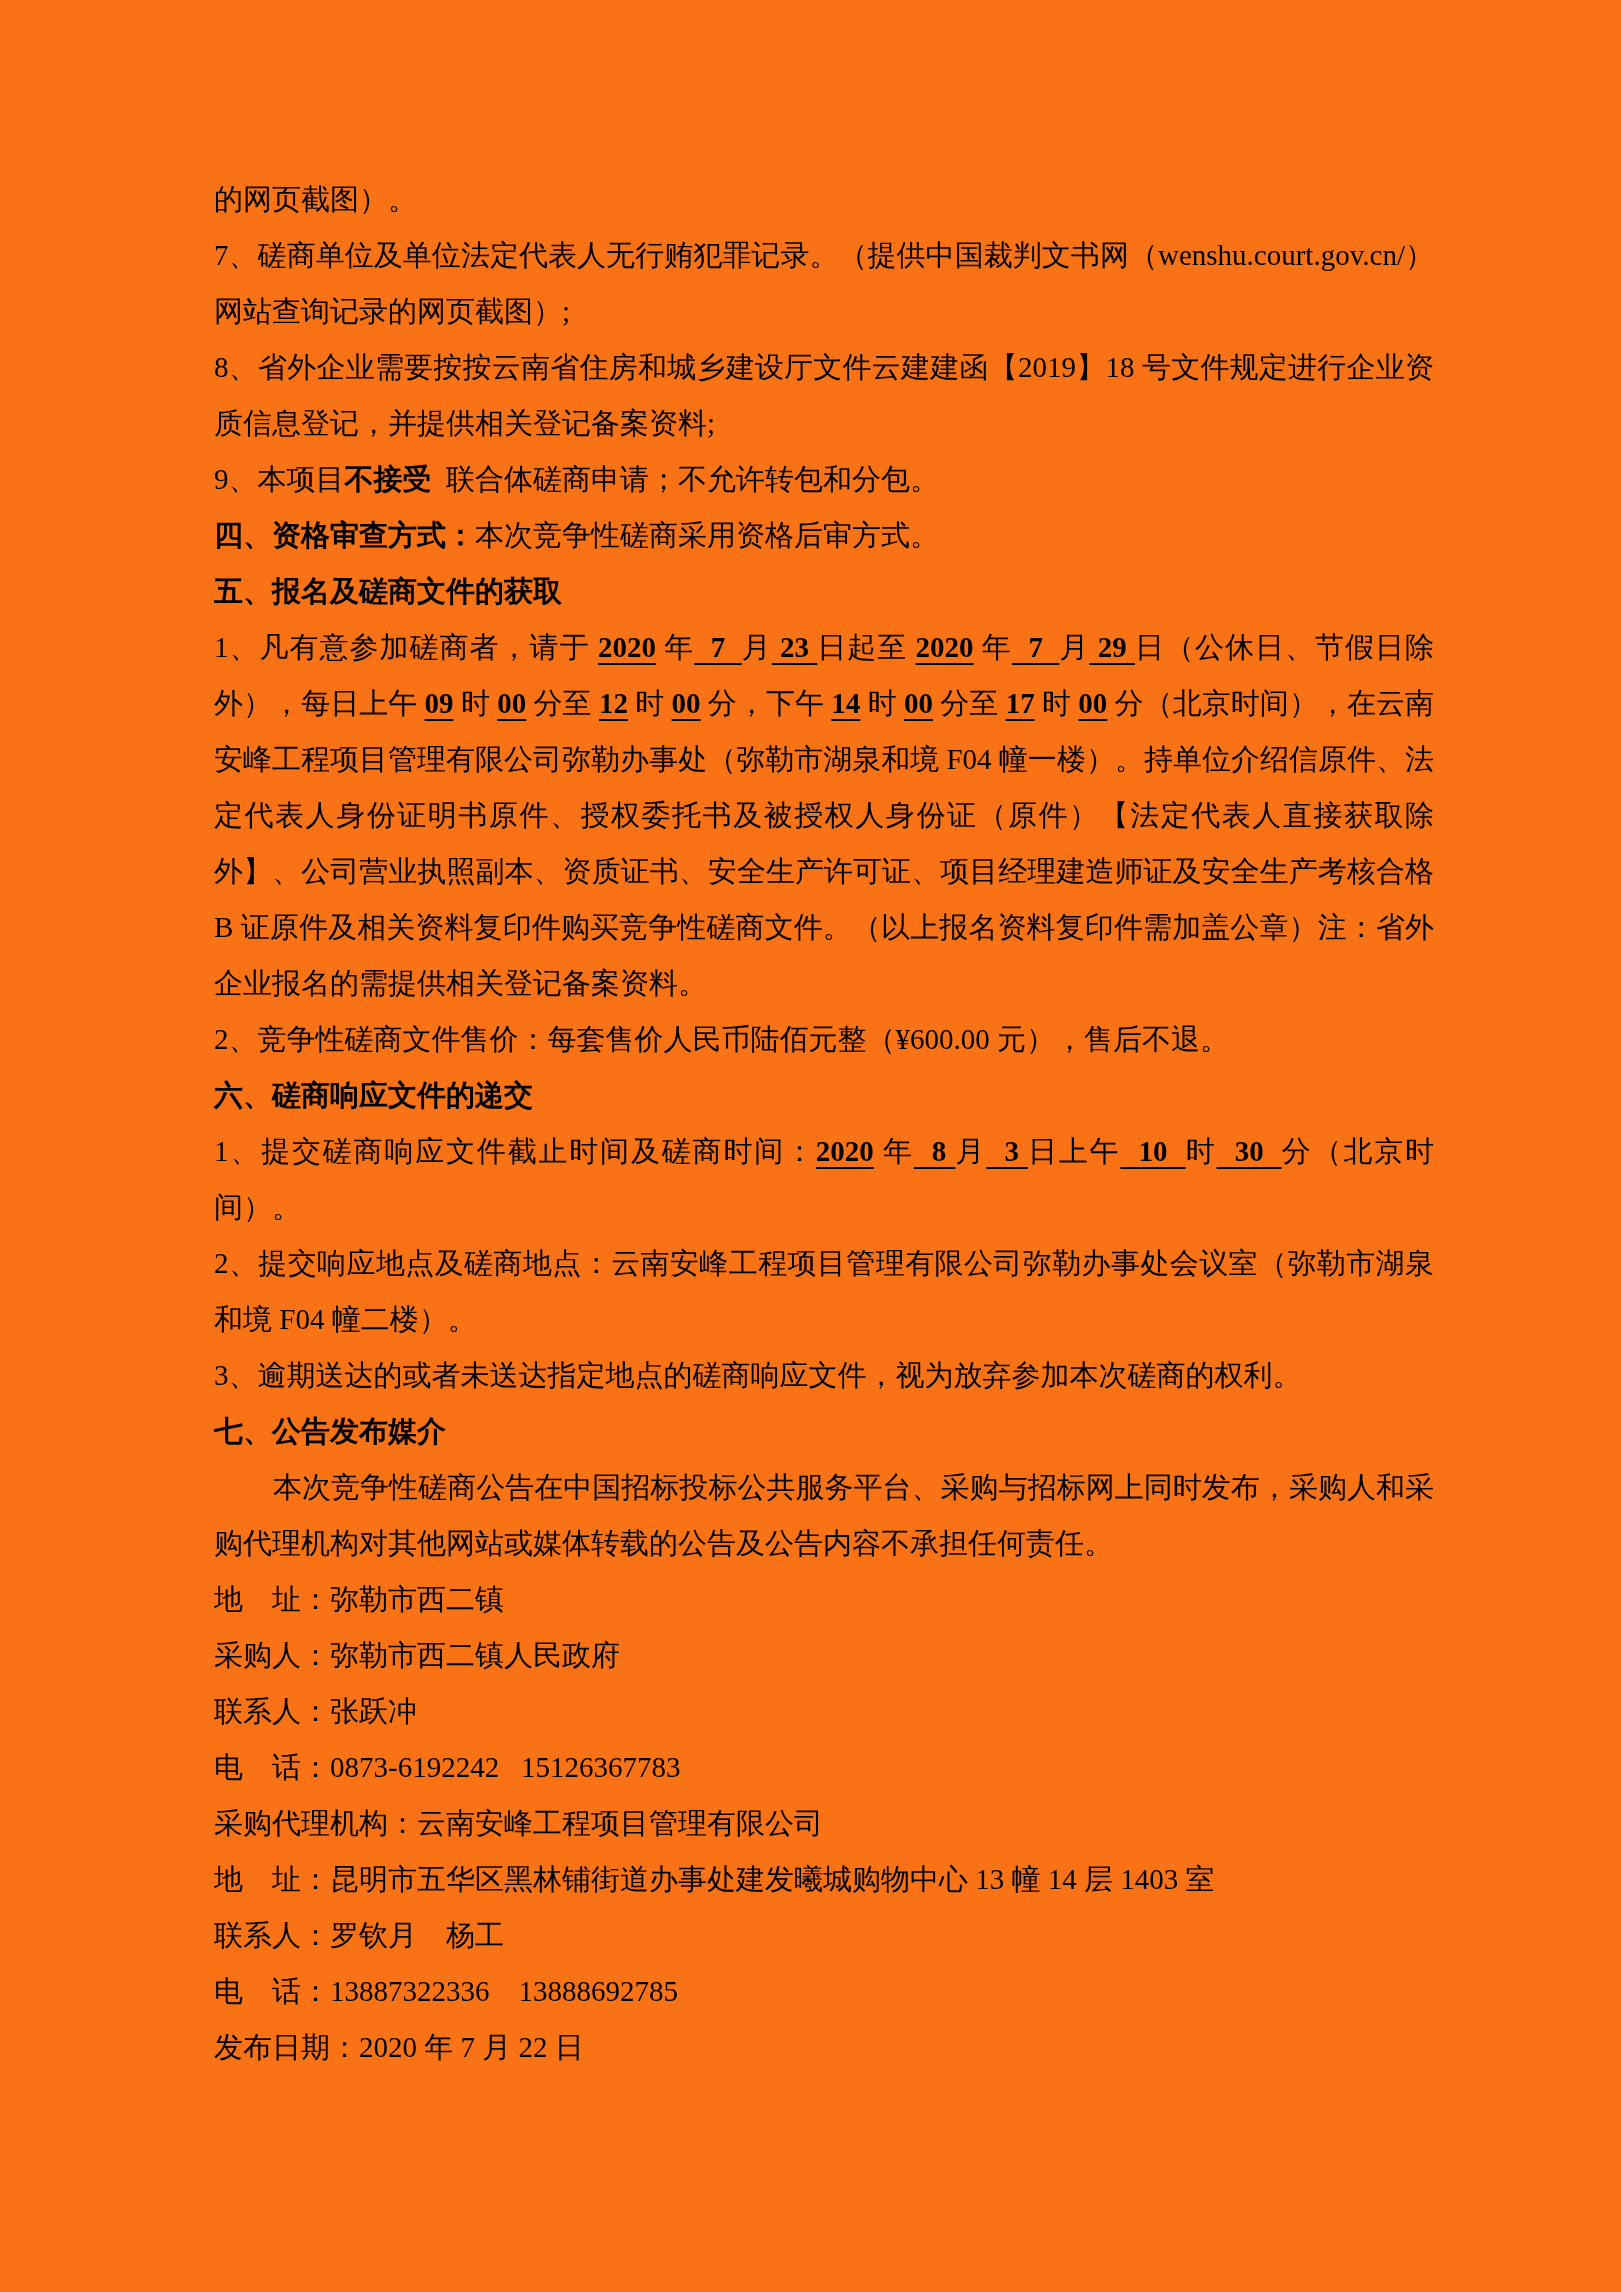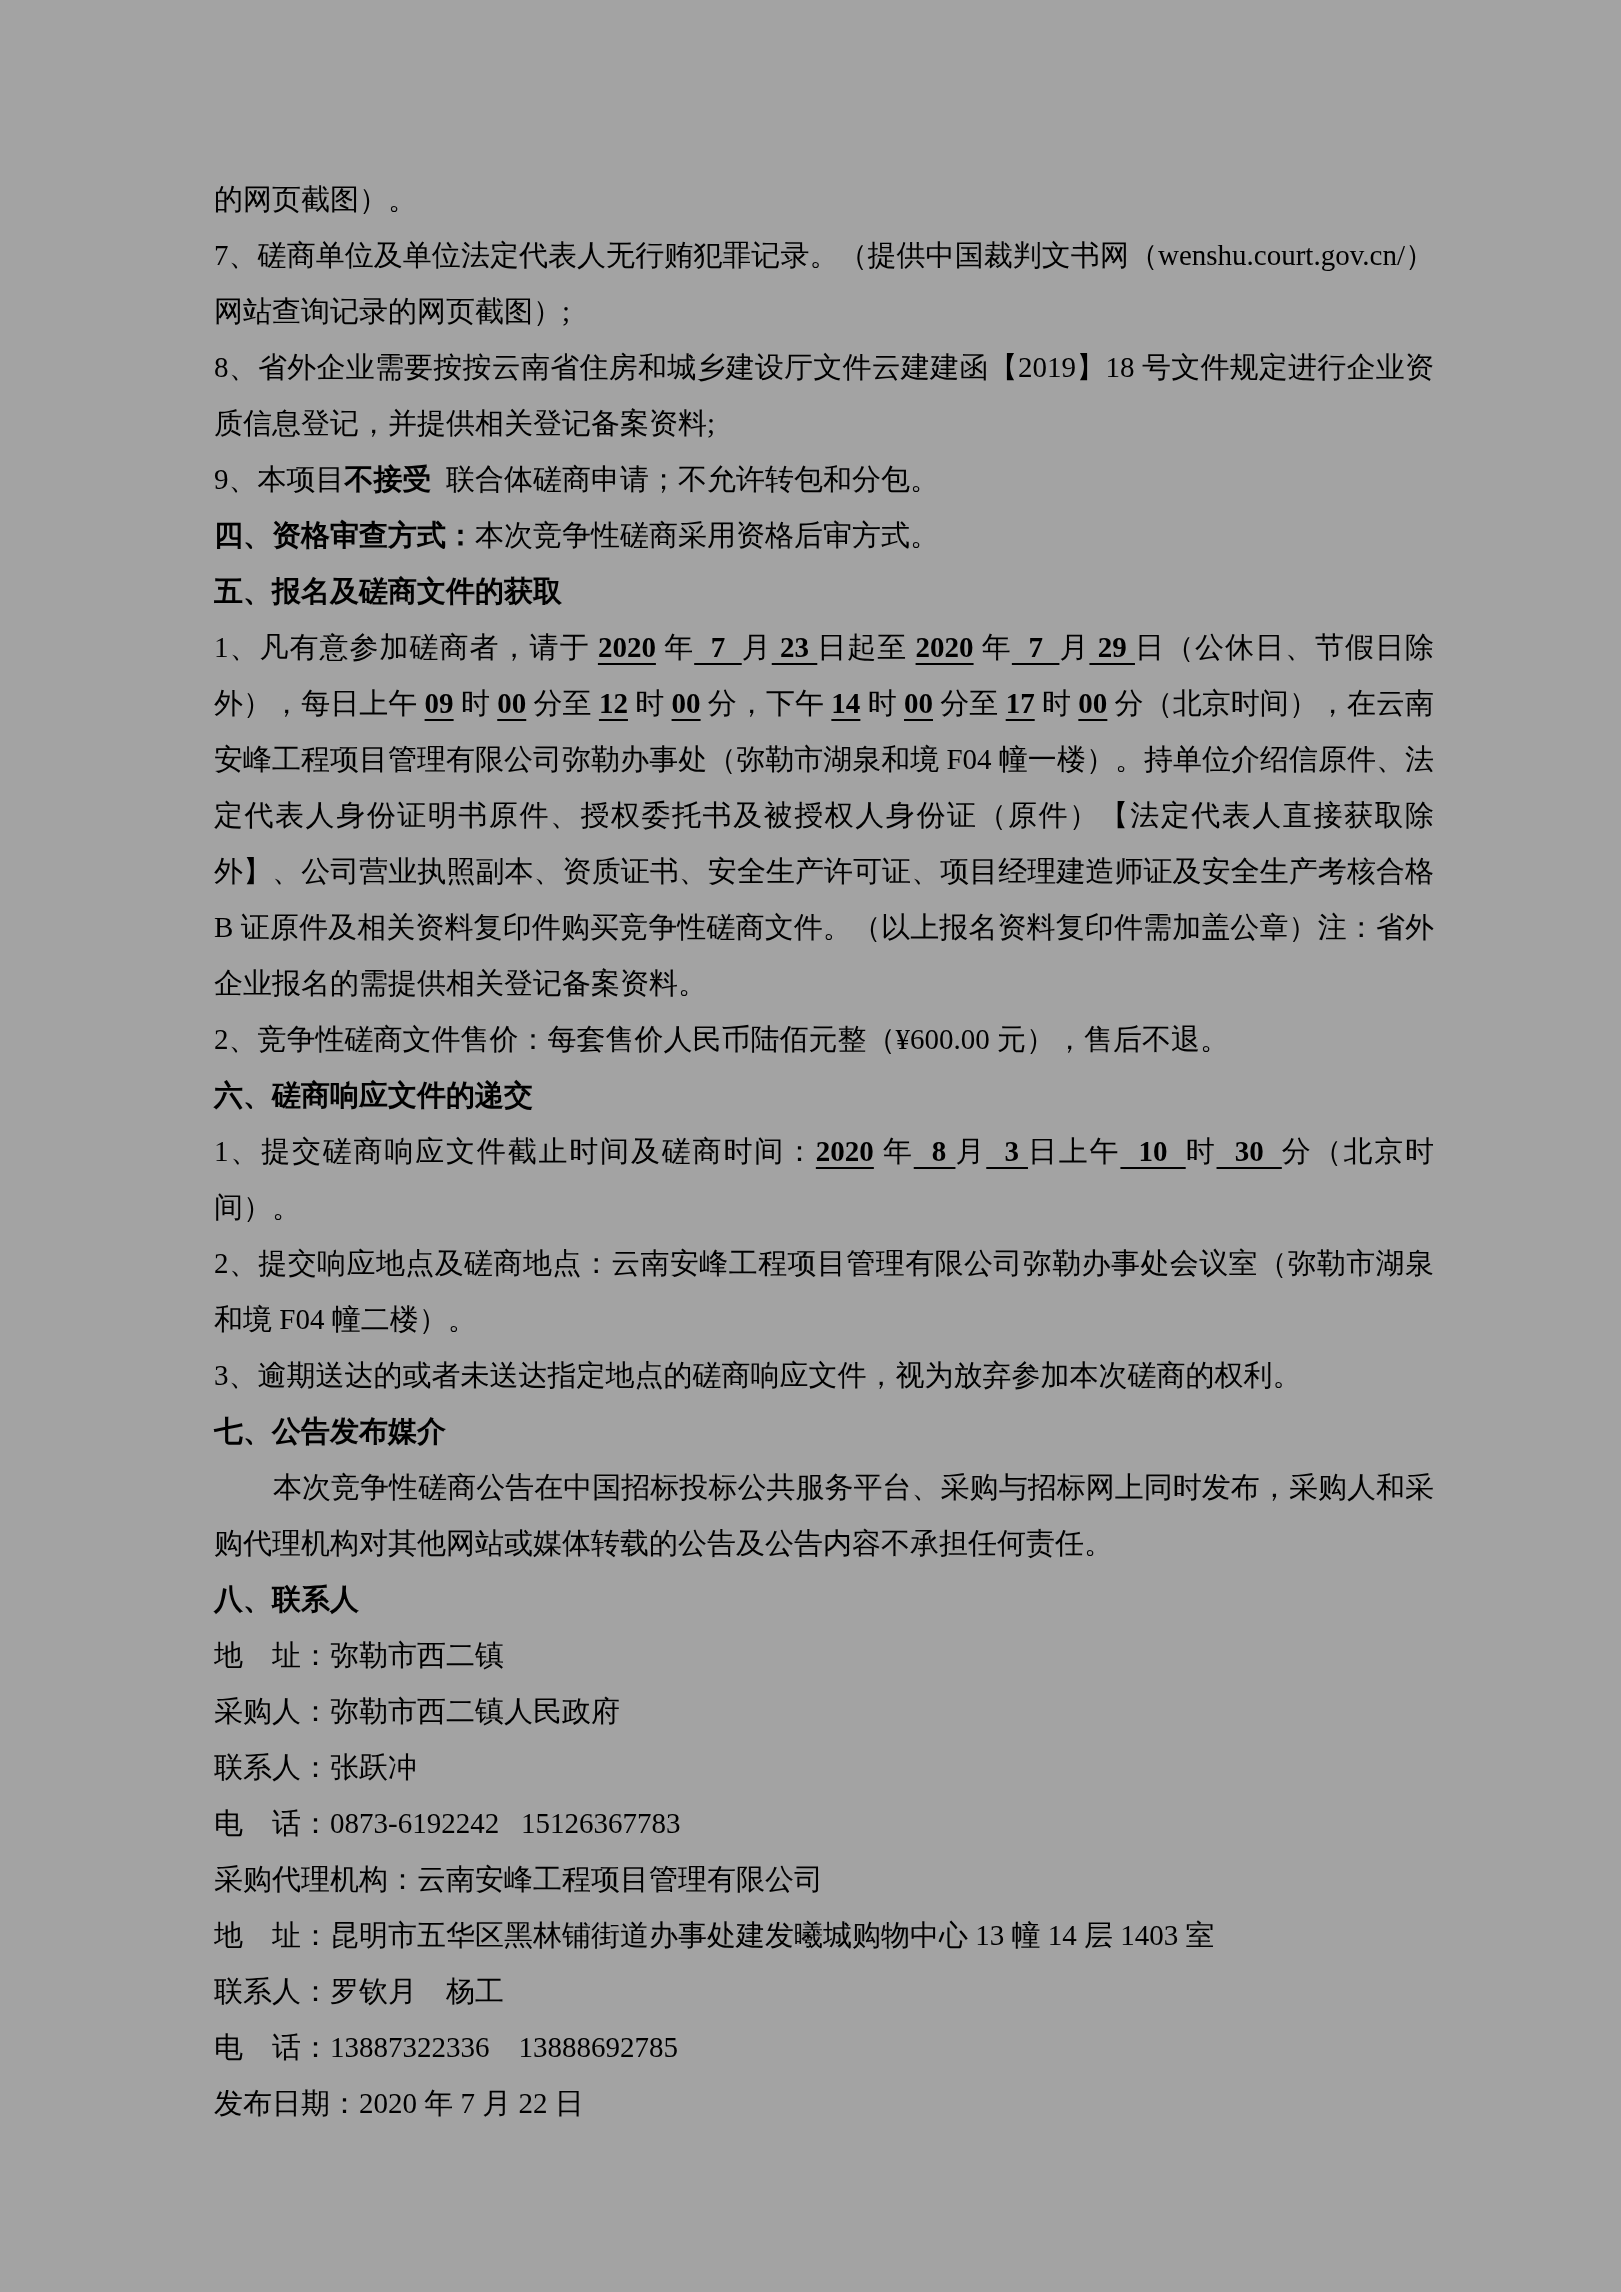--- a/index.html
+++ b/index.html
@@ -4,21 +4,21 @@
 <style>
   html, body {
     margin: 0;
     padding: 0;
     background: #ffffff;
   }
   .page {
     position: relative;
     width: 1621px;
     height: 2293px;
-    background: #a3a3a3;
+    background: #f97316;
     overflow: hidden;
   }
   .content {
     position: absolute;
     left: 214px;
     top: 0;
     width: 1220px;
     padding-top: 171px;
     font-family: "Liberation Serif", "DejaVu Serif", serif;
     font-size: 29px;
@@ -62,21 +62,20 @@
       <p class="para"><span class="seg-bold">四、资格审查方式：</span><span class="seg-normal">本次竞争性磋商采用资格后审方式。</span></p>
       <p class="para heading"><span class="seg-normal">五、报名及磋商文件的获取</span></p>
       <p class="para"><span class="seg-normal">1、凡有意参加磋商者，请于 </span><span class="seg-underline">2020</span><span class="seg-normal"> 年</span><span class="seg-underline">&nbsp;&nbsp;7&nbsp;&nbsp;</span><span class="seg-normal">月</span><span class="seg-underline">&nbsp;23&nbsp;</span><span class="seg-normal">日起至 </span><span class="seg-underline">2020</span><span class="seg-normal"> 年</span><span class="seg-underline">&nbsp;&nbsp;7&nbsp;&nbsp;</span><span class="seg-normal">月</span><span class="seg-underline">&nbsp;29&nbsp;</span><span class="seg-normal">日（公休日、节假日除外），每日上午 </span><span class="seg-underline">09</span><span class="seg-normal"> 时 </span><span class="seg-underline">00</span><span class="seg-normal"> 分至 </span><span class="seg-underline">12</span><span class="seg-normal"> 时 </span><span class="seg-underline">00</span><span class="seg-normal"> 分，下午 </span><span class="seg-underline">14</span><span class="seg-normal"> 时 </span><span class="seg-underline">00</span><span class="seg-normal"> 分至 </span><span class="seg-underline">17</span><span class="seg-normal"> 时 </span><span class="seg-underline">00</span><span class="seg-normal"> 分（北京时间），在云南安峰工程项目管理有限公司弥勒办事处（弥勒市湖泉和境 F04 幢一楼）。持单位介绍信原件、法定代表人身份证明书原件、授权委托书及被授权人身份证（原件）【法定代表人直接获取除外】、公司营业执照副本、资质证书、安全生产许可证、项目经理建造师证及安全生产考核合格 B 证原件及相关资料复印件购买竞争性磋商文件。（以上报名资料复印件需加盖公章）注：省外企业报名的需提供相关登记备案资料。</span></p>
       <p class="para"><span class="seg-normal">2、竞争性磋商文件售价：每套售价人民币陆佰元整（¥600.00 元），售后不退。</span></p>
       <p class="para heading"><span class="seg-normal">六、磋商响应文件的递交</span></p>
       <p class="para"><span class="seg-normal">1、提交磋商响应文件截止时间及磋商时间：</span><span class="seg-underline">2020</span><span class="seg-normal"> 年</span><span class="seg-underline">&nbsp;&nbsp;8&nbsp;</span><span class="seg-normal">月</span><span class="seg-underline">&nbsp;&nbsp;3&nbsp;</span><span class="seg-normal">日上午</span><span class="seg-underline">&nbsp;&nbsp;10&nbsp;&nbsp;</span><span class="seg-normal">时</span><span class="seg-underline">&nbsp;&nbsp;30&nbsp;&nbsp;</span><span class="seg-normal">分（北京时间）。</span></p>
       <p class="para"><span class="seg-normal">2、提交响应地点及磋商地点：云南安峰工程项目管理有限公司弥勒办事处会议室（弥勒市湖泉和境 F04 幢二楼）。</span></p>
       <p class="para"><span class="seg-normal">3、逾期送达的或者未送达指定地点的磋商响应文件，视为放弃参加本次磋商的权利。</span></p>
       <p class="para heading"><span class="seg-normal">七、公告发布媒介</span></p>
       <p class="para indent"><span class="seg-normal">本次竞争性磋商公告在中国招标投标公共服务平台、采购与招标网上同时发布，采购人和采购代理机构对其他网站或媒体转载的公告及公告内容不承担任何责任。</span></p>
-      <p class="para heading"><span class="seg-normal">八、联系人</span></p>
       <p class="para"><span class="seg-normal">地　址：弥勒市西二镇</span></p>
       <p class="para"><span class="seg-normal">采购人：弥勒市西二镇人民政府</span></p>
       <p class="para"><span class="seg-normal">联系人：张跃冲</span></p>
       <p class="para"><span class="seg-normal">电　话：0873-6192242&nbsp;&nbsp;&nbsp;15126367783</span></p>
       <p class="para"><span class="seg-normal">采购代理机构：云南安峰工程项目管理有限公司</span></p>
       <p class="para"><span class="seg-normal">地　址：昆明市五华区黑林铺街道办事处建发曦城购物中心 13 幢 14 层 1403 室</span></p>
       <p class="para"><span class="seg-normal">联系人：罗钦月　杨工</span></p>
       <p class="para"><span class="seg-normal">电　话：13887322336&nbsp;&nbsp;&nbsp;&nbsp;13888692785</span></p>
       <p class="para"><span class="seg-normal">发布日期：2020 年 7 月 22 日</span></p>
     </div>

